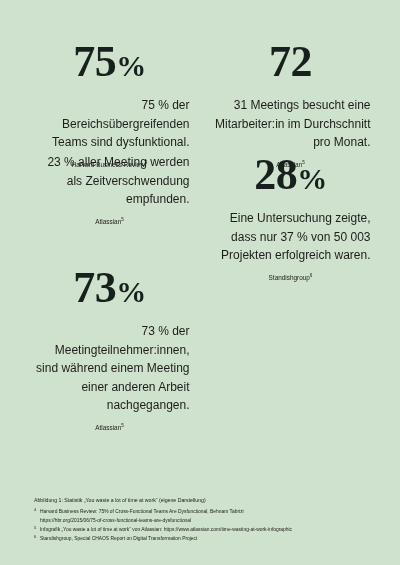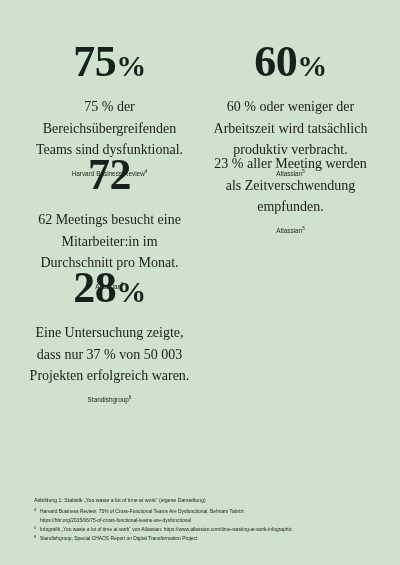--- a/index.html
+++ b/index.html
@@ -22,45 +22,44 @@
     padding: 40px 22px 0 22px;
   }
   .stats-grid {
     display: grid;
     grid-template-columns: 1fr 1fr;
     grid-template-rows: repeat(3, 113px);
     column-gap: 6px;
     row-gap: 0;
   }
   .stat {
-    text-align: center;
+    text-align: right;
     display: flex;
     flex-direction: column;
     align-items: center;
   }
   .stat-number {
     font-family: "Liberation Serif", serif;
     font-weight: bold;
     font-size: 44px;
     line-height: 1;
     letter-spacing: -0.5px;
     color: #17201c;
     margin-bottom: 12px;
   }
   .stat-number .pct {
     font-size: 30px;
     letter-spacing: -0.5px;
   }
   .stat-desc {
-    font-size: 14px;
+    font-size: 12px;
     line-height: 1.55;
     color: #1d1d1b;
     max-width: 160px;
     margin-bottom: 9px;
-    font-family: Liberation Serif, serif;
   }
   .stat-source {
     font-size: 6.4px;
     line-height: 1.3;
     color: #1d1d1b;
   }
   .stat-source sup {
     font-size: 4.6px;
     vertical-align: super;
     line-height: 0;
@@ -100,43 +99,43 @@
 <div class="page">
 
   <div class="stats-grid">
 
     <div class="stat">
       <div class="stat-number"><span>75</span><span class="pct">%</span></div>
       <div class="stat-desc">75 % der Bereichsübergreifenden Teams sind dysfunktional.</div>
       <div class="stat-source"><span>Harvard Business Review</span><sup>4</sup></div>
     </div>
 
-    <div class="stat">
-      <div class="stat-number"><span>60</span><span class="pct">%</span></div>
-      <div class="stat-desc">60 % oder weniger der Arbeitszeit wird tatsächlich produktiv verbracht.</div>
-      <div class="stat-source"><span>Atlassian</span><sup>5</sup></div>
-    </div>
 
     <div class="stat">
       <div class="stat-number"><span>72</span><span class="pct"></span></div>
-      <div class="stat-desc">62 Meetings besucht eine Mitarbeiter:in im Durchschnitt pro Monat.</div>
+      <div class="stat-desc">31 Meetings besucht eine Mitarbeiter:in im Durchschnitt pro Monat.</div>
       <div class="stat-source"><span>Atlassian</span><sup>5</sup></div>
     </div>
 
     <div class="stat">
       <div class="stat-desc">23 % aller Meeting werden als Zeitverschwendung empfunden.</div>
       <div class="stat-source"><span>Atlassian</span><sup>5</sup></div>
     </div>
 
     <div class="stat">
       <div class="stat-number"><span>28</span><span class="pct">%</span></div>
       <div class="stat-desc">Eine Untersuchung zeigte, dass nur 37 % von 50 003 Projekten erfolgreich waren.</div>
       <div class="stat-source"><span>Standishgroup</span><sup>6</sup></div>
     </div>
 
+    <div class="stat">
+      <div class="stat-number"><span>73</span><span class="pct">%</span></div>
+      <div class="stat-desc">73 % der Meetingteilnehmer:innen, sind während einem Meeting einer anderen Arbeit nachgegangen.</div>
+      <div class="stat-source"><span>Atlassian</span><sup>5</sup></div>
+    </div>
 
   </div>
 
   <div class="footnotes">
     <div class="fn-caption">Abbildung 1: Statistik „You waste a lot of time at work“ (eigene Darstellung)</div>
     <div class="fn-item"><span class="marker">4</span><span>Harvard Business Review: 75% of Cross-Functional Teams Are Dysfunctional, Behnam Tabrizi</span></div>
     <div class="fn-sub">https://hbr.org/2015/06/75-of-cross-functional-teams-are-dysfunctional</div>
     <div class="fn-item"><span class="marker">5</span><span>Infografik „You waste a lot of time at work“ von Atlassian: https://www.atlassian.com/time-wasting-at-work-infographic</span></div>
     <div class="fn-item"><span class="marker">6</span><span>Standishgroup, Special CHAOS Report on Digital Transformation Project</span></div>
   </div>

